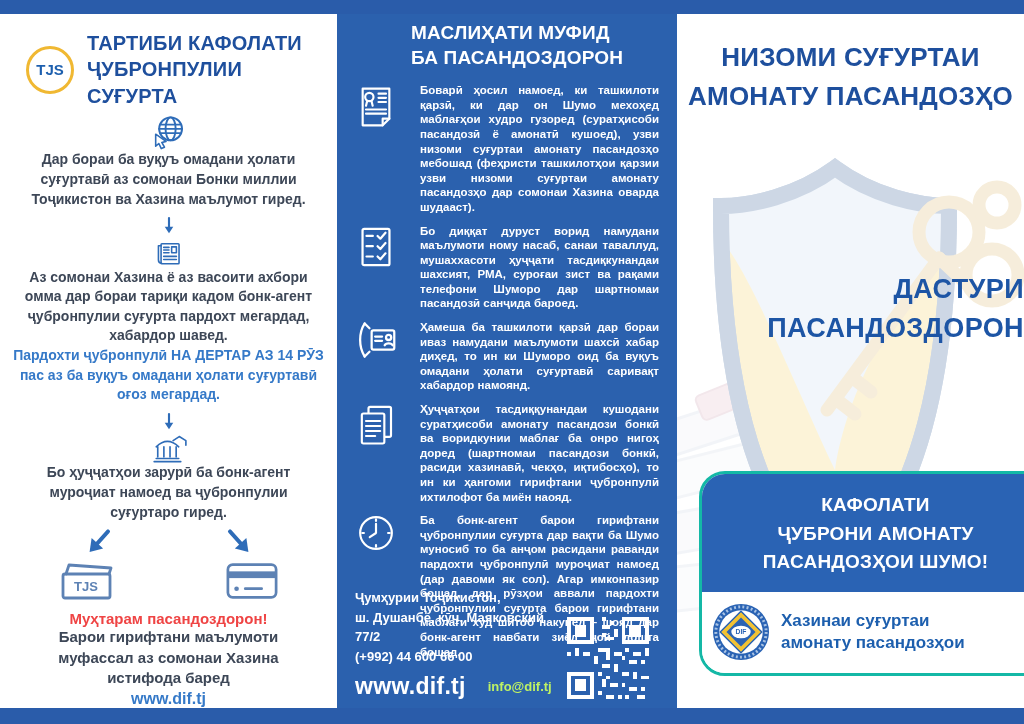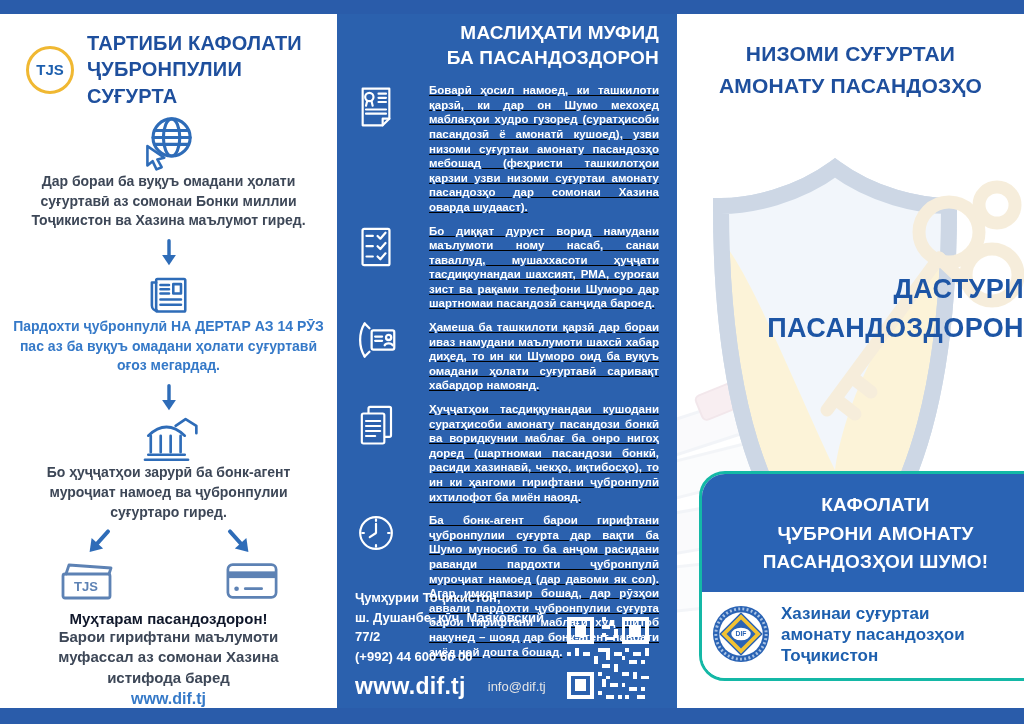--- a/index.html
+++ b/index.html
@@ -22,43 +22,43 @@
   .lp-title { font-size:20px; font-weight:800; color:#1e4f9d; line-height:1.32; letter-spacing:.2px; }
   .lp-title span { display:block; }
   .step-text { font-size:14px; font-weight:700; color:#3d4757; text-align:center; line-height:1.4;
     padding:0 22px; margin-top:0; }
   .lp-note { font-size:14px; font-weight:700; color:#3579c8; text-align:center; line-height:1.4;
     padding:0 12px; }
   .lp-note b { font-weight:800; }
   .mt6 { margin-top:6px; } .mt8 { margin-top:8px; } .mt4 { margin-top:4px; }
   .split-arrows { display:flex; width:100%; justify-content:center; gap:118px; margin-top:4px; }
   .pay-icons { display:flex; width:100%; justify-content:space-between; padding:0 58px; margin-top:2px; align-items:center; }
-  .lp-outro-head { font-size:15px; font-weight:700; color:#0f172a; margin-top:7px; text-align:center; }
+  .lp-outro-head { font-size:15px; font-weight:700; color:#ef4444; margin-top:7px; text-align:center; }
   .lp-outro-text { font-size:15px; font-weight:700; color:#3d4757; line-height:1.35; text-align:center; padding:0 30px; }
   .lp-outro-link { font-size:16px; font-weight:800; color:#3579c8; text-align:center; margin-top:2px; cursor:pointer; }
 
   
   .middle-panel { position:absolute; left:337px; top:0; width:340px; height:724px; background:#2b61ae;
     padding:20px 18px 0 18px; overflow:hidden; z-index:1; }
-  .mp-title { margin-left:56px; color:#fff; font-weight:800; font-size:19px; line-height:1.32; letter-spacing:.2px;text-align:right; }
+  .mp-title { margin-left:56px; color:#fff; font-weight:800; font-size:19px; line-height:1.32; letter-spacing:.2px; }
   .mp-title span { display:block; }
   .tips { margin-top:13px; }
-  .tip { display:flex; gap:32px; margin-bottom:9px;text-decoration:underline; }
+  .tip { display:flex; gap:23px; margin-bottom:9px; }
   .tip-icon { flex:none; width:42px; display:flex; justify-content:center; }
   .tip-text { flex:1; color:#fff; font-size:11.5px; font-weight:700; line-height:1.27; text-align:justify; }
   .mp-contact { position:absolute; left:18px; right:28px; bottom:24px; display:flex;
     justify-content:space-between; align-items:flex-end; }
   .mp-addr { color:#fff; font-size:13px; font-weight:700; line-height:1.5; }
   .mp-site-row { display:flex; align-items:center; gap:22px; margin-top:7px; }
   .mp-site { color:#fff; font-size:23px; font-weight:800; letter-spacing:.3px; cursor:pointer; }
-  .mp-email { color:#e5e5e5; font-size:13px; font-weight:400; cursor:pointer; }
+  .mp-email { color:#bef264; font-size:13px; font-weight:700; cursor:pointer; }
 
   
   .right-panel { position:absolute; left:677px; top:14px; width:347px; height:694px; background:#fff; }
-  .rp-title { margin-top:24px; text-align:center; font-size:21px; font-weight:800; color:#1e4f9d; line-height:1.5; letter-spacing:.2px; }
+  .rp-title { margin-top:24px; text-align:center; font-size:26px; font-weight:800; color:#1e4f9d; line-height:1.5; letter-spacing:.2px; }
   .rp-title span { display:block; }
   .rp-watermark { position:absolute; left:0; top:96px; width:347px; height:566px; opacity:.26; pointer-events:none; }
   .rp-sub { position:absolute; top:256px; left:0; width:100%; text-align:right; font-size:27px; font-weight:800;
     color:#1d55a5; line-height:1.45; letter-spacing:.4px; }
   .rp-sub span { display:block; }
   .guarantee-box { position:absolute; left:22px; top:457px; width:353px; border-radius:26px;
     border:3px solid #14b8a6; overflow:hidden; background:#fff; }
   .gb-head { background:#2a63b4; color:#fff; text-align:center; font-size:19px; font-weight:800;
     line-height:1.5; padding:17px 4px 15px 4px; letter-spacing:.2px; }
   .gb-head span { display:block; }
@@ -99,20 +99,21 @@
       <path d="M3 18.5 L11 30.5 L19 18.5 Z" fill="#2e6cb8"></path>
     </svg>
 
     <svg class="mt6" width="56" height="50" viewBox="0 0 60 52" fill="none" stroke="#2e6cb8" stroke-width="3" stroke-linecap="round" stroke-linejoin="round">
       <rect x="15" y="7" width="34" height="38" rx="1.5"></rect>
       <path d="M15 11 h-5 v27 a6 6 0 0 0 6 6"></path>
       <rect x="35" y="13" width="9" height="11"></rect>
       <path d="M20 14 h10 M20 19 h10 M20 24 h10 M20 31 h24 M20 37 h24"></path>
     </svg>
 
+    <p class="step-text">Аз сомонаи Хазина ё аз васоити ахбори омма дар бораи тариқи кадом бонк-агент ҷубронпулии суғурта пардохт мегардад, хабардор шавед.</p>
 
     <p class="lp-note"><span>Пардохти ҷубронпулӣ </span><b>НА ДЕРТАР АЗ 14 РӮЗ</b><span> пас аз ба вуқуъ омадани ҳолати суғуртавӣ оғоз мегардад.</span></p>
 
     <svg class="mt8" width="22" height="31" viewBox="0 0 22 32">
       <path d="M11 2 v19" stroke="#2e6cb8" stroke-width="4" stroke-linecap="round"></path>
       <path d="M3 18.5 L11 30.5 L19 18.5 Z" fill="#2e6cb8"></path>
     </svg>
 
     <svg class="mt4" width="66" height="54" viewBox="0 0 72 58" fill="none" stroke="#2e6cb8" stroke-width="3.2" stroke-linecap="round" stroke-linejoin="round">
       <path d="M44 13 l12 -8 l13 8 v9"></path>
@@ -305,18 +306,17 @@
           <circle cx="30" cy="30" r="26" fill="none" stroke="#a9c3e4" stroke-width="3" stroke-dasharray="2 2.4"></circle>
           <circle cx="30" cy="30" r="22.5" fill="#ffffff"></circle>
           <polygon points="30,8.5 51.5,30 30,51.5 8.5,30" fill="#f2c233" stroke="#2a63b4" stroke-width="1.5"></polygon>
           <polygon points="30,15 45,30 30,45 15,30" fill="#2a63b4"></polygon>
           <ellipse cx="30" cy="30" rx="10" ry="6.5" fill="#ffffff"></ellipse>
           <text x="30" y="32.5" text-anchor="middle" font-size="7" font-weight="700" fill="#2a63b4">DIF</text>
         </svg>
         <div class="gb-org">
           <span>Хазинаи суғуртаи</span>
           <span>амонату пасандозҳои</span>
-          <span>Тоҷикистон</span>
         </div>
       </div>
     </div>
   </div>
 </div>
 
 </body></html>

